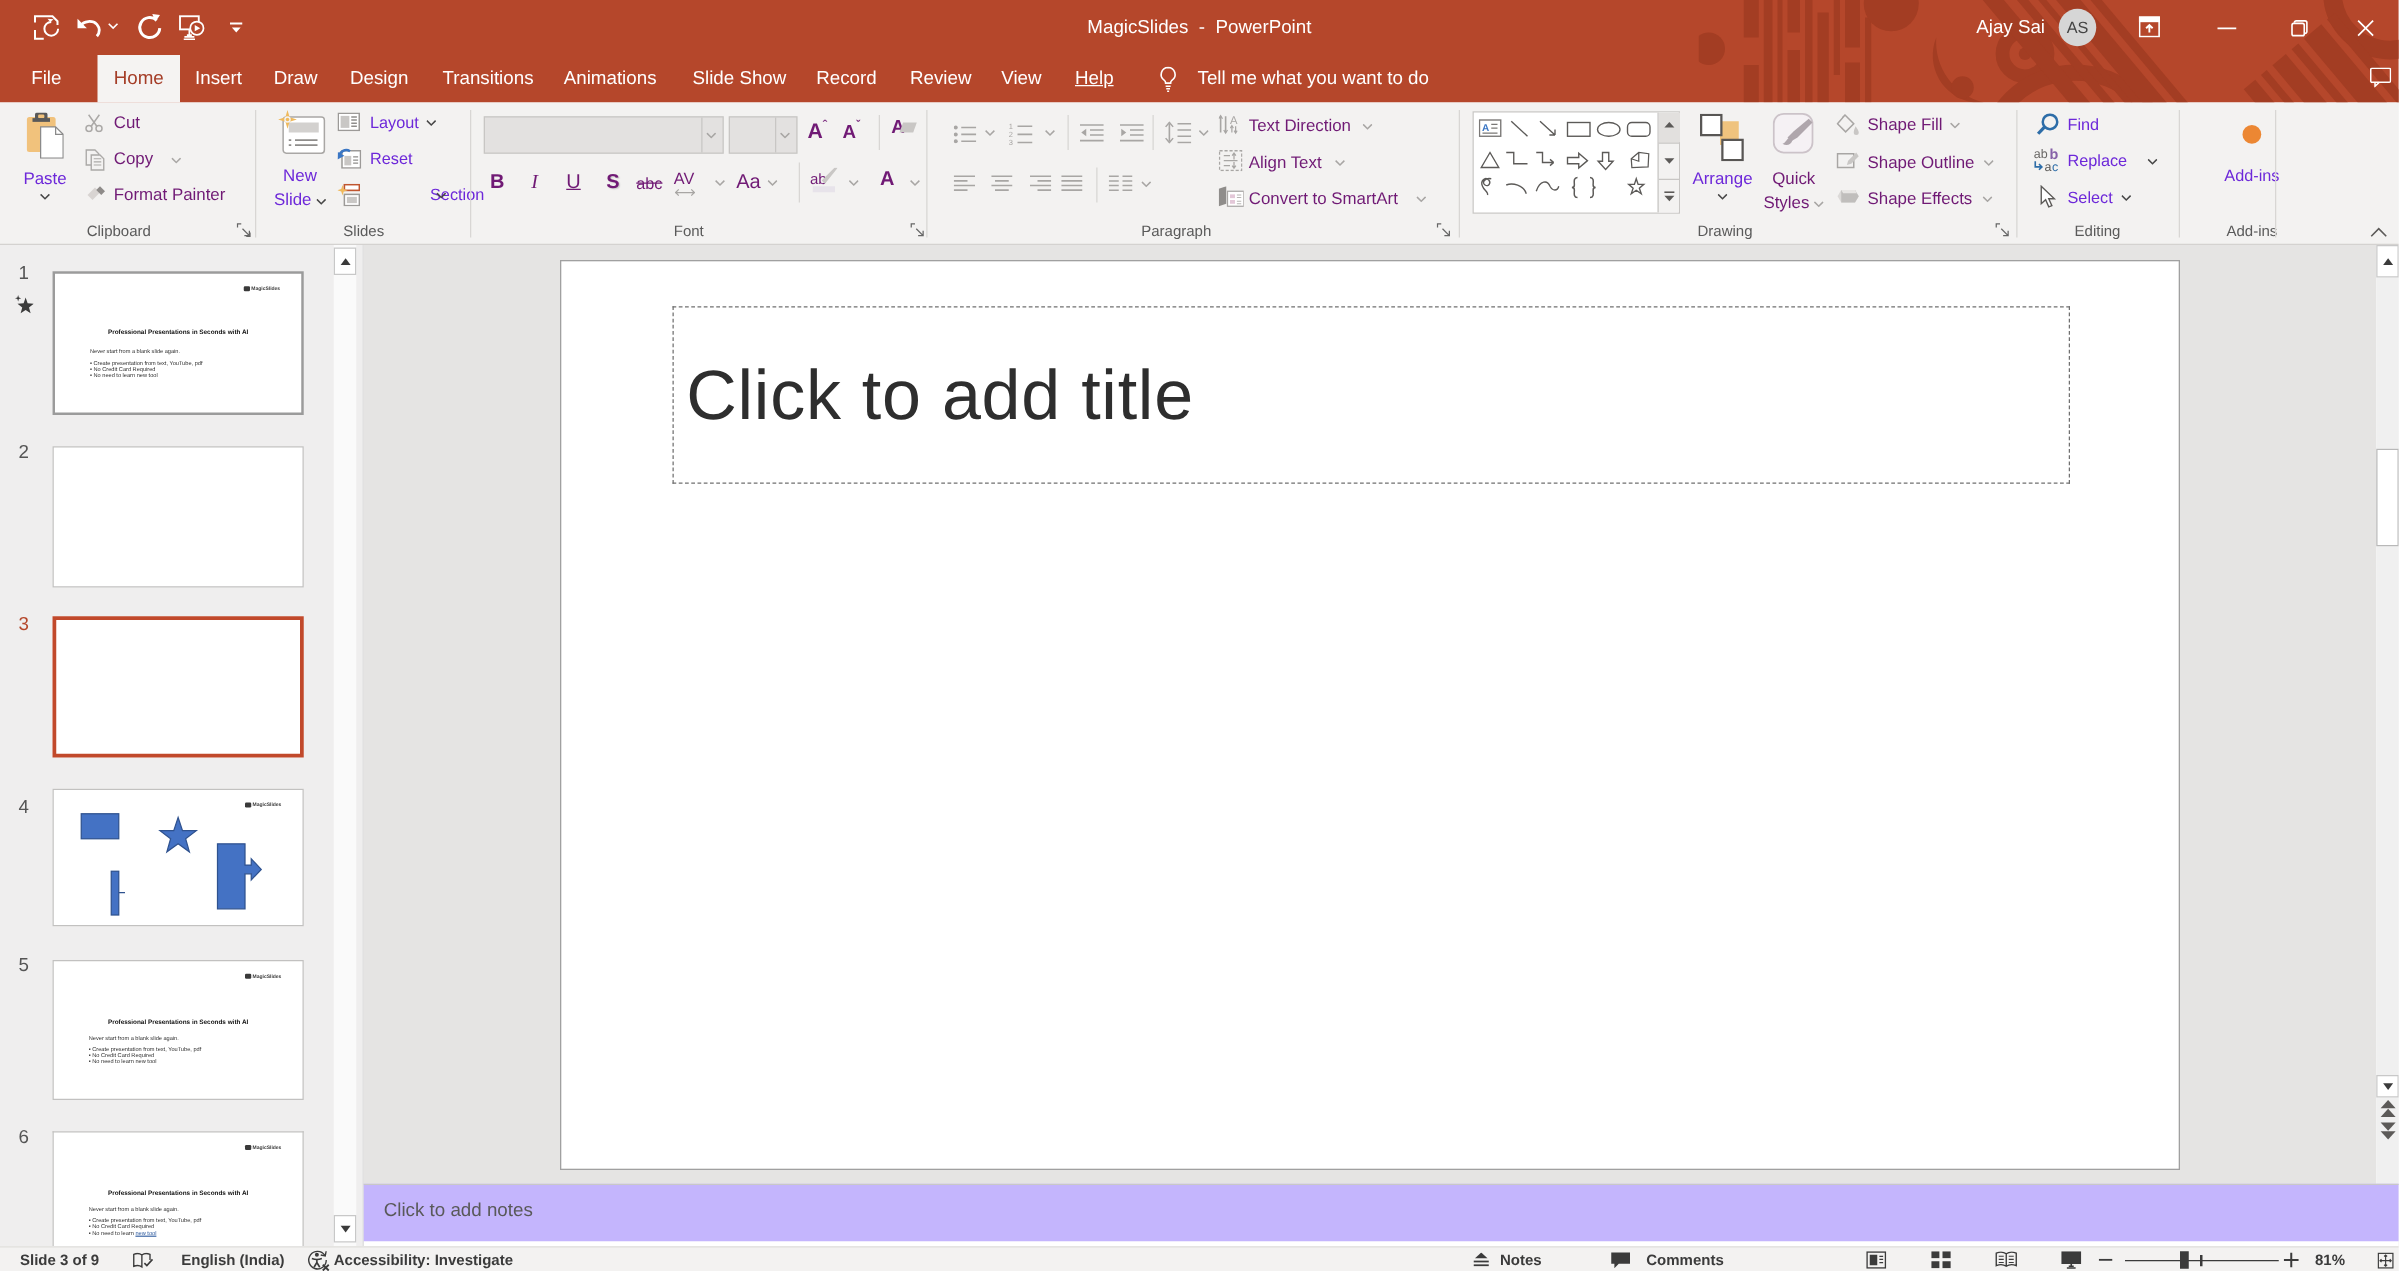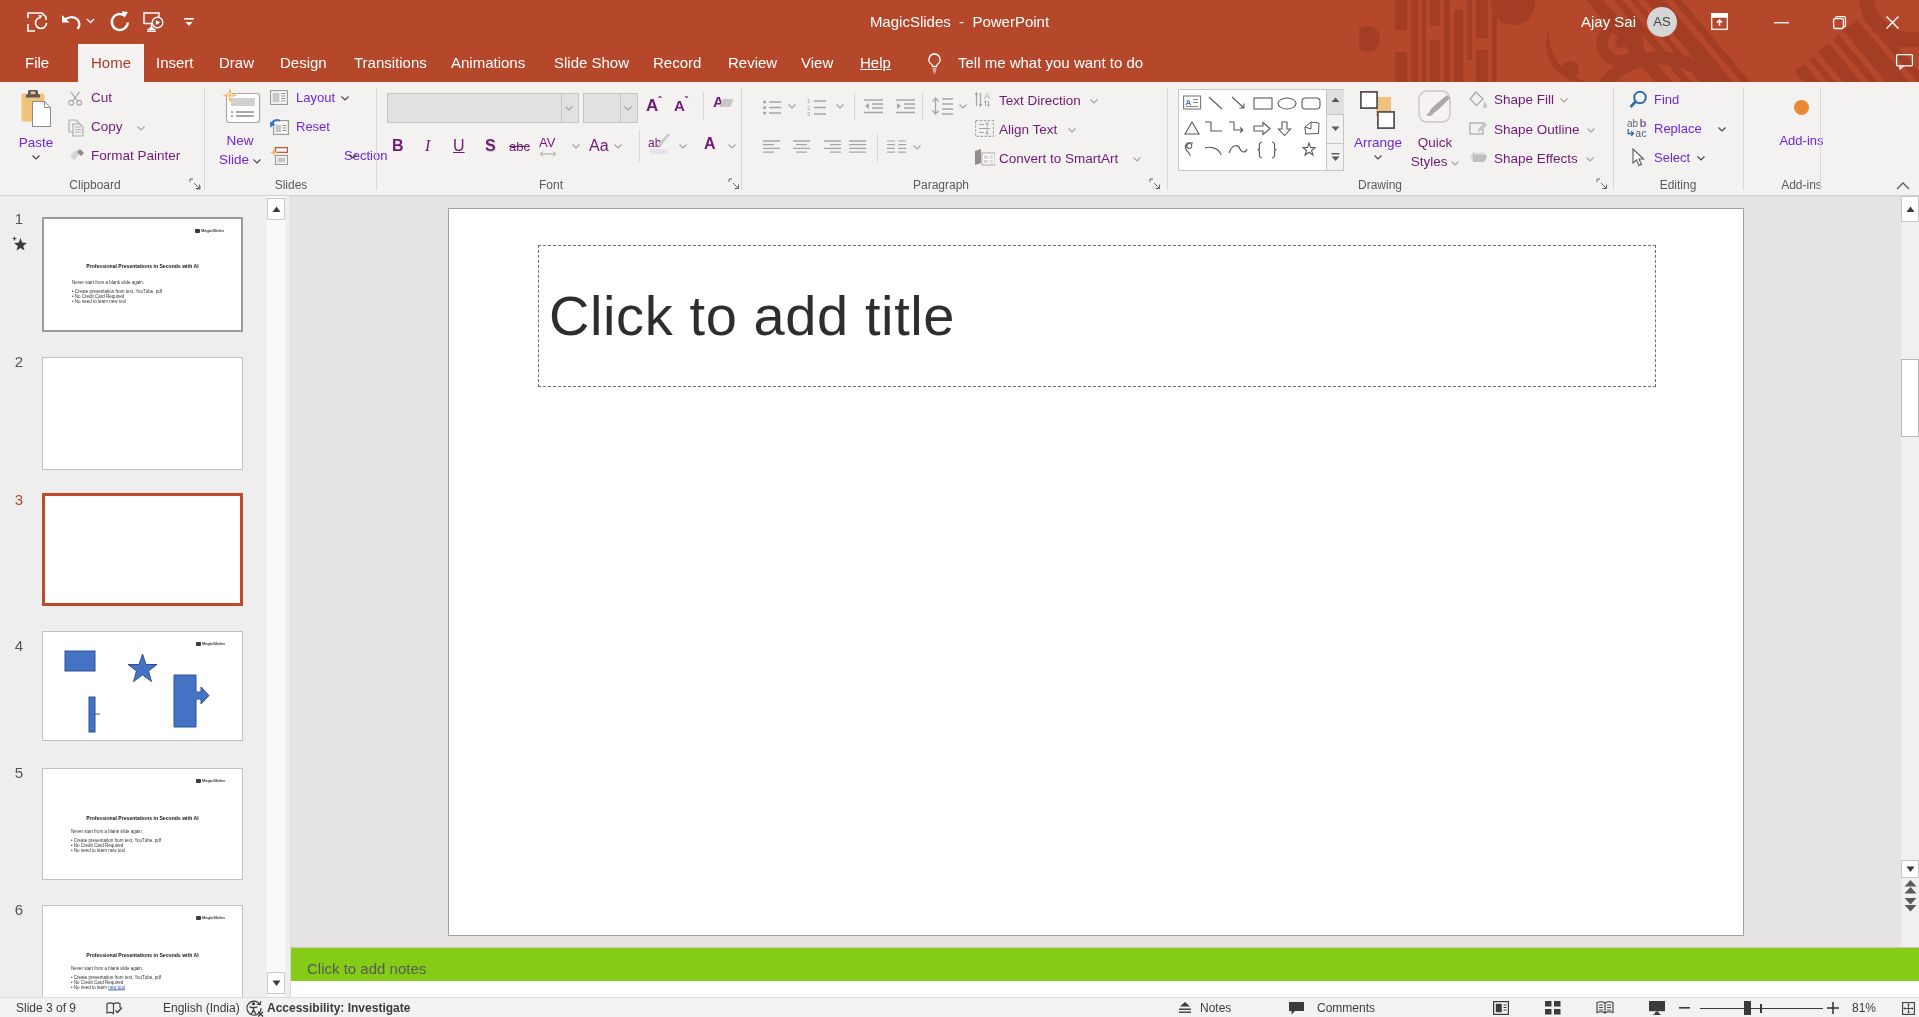--- a/index.html
+++ b/index.html
@@ -23,25 +23,25 @@
 .rbtn-label { font-size:13px; color:#6d28d9; }
 .gray { color:#701a75; }
 
 #leftpanel { left:0; top:196px; width:290px; height:801px; background:#EFEEEE; }
 #lp-divider { left:290px; top:196px; width:1px; height:801px; background:#D8D8D8; }
 #canvas { left:291px; top:196px; width:1610px; height:751px; background:#E5E4E3; }
 #slide { left:158px; top:13px; width:1294px; height:726px; background:#fff; outline:1px solid #A0A0A0; }
 #placeholder { left:89px; top:36px; width:1118px; height:142px; border:1px dashed #707070; }
 #ph-text { left:10px; top:37px; font-size:56px; color:#2E2E2E; letter-spacing:0.6px; }
 #vscroll { left:1901px; top:196px; width:18px; height:751px; background:#F0F0F0; }
-#notesbar { left:291px; top:947px; width:1628px; height:34px; background:#84cc16; border-top:1px solid #C9C8C7; }
+#notesbar { left:291px; top:947px; width:1628px; height:46px; background:#c4b5fd; border-top:1px solid #C9C8C7; }
 #notestext { left:16px; top:12px; font-size:15px; color:#595959; }
 
 #statusbar { left:0; top:997px; width:1919px; height:20px; background:#F3F2F1; border-top:1px solid #E0DEDC; font-size:12px; color:#3B3B3B; }
-.sb { position:absolute; top:0; height:20px; line-height:20px; }
+.sb { position:absolute; top:0; height:20px; line-height:20px;font-weight:bold; }
 
 .thumb { position:absolute; left:42px; width:201px; background:#fff; overflow:hidden; }
 .tnum { position:absolute; left:10px; width:18px; text-align:center; font-size:15px; color:#555; }
 .minilogo { position:absolute; right:12px; top:9px; width:34px; height:6px; }
 .minilogo:before { content:""; position:absolute; left:0; top:0.5px; width:5px; height:4.5px; background:#3a3a3a; border-radius:1px; }
 .minilogo:after { content:"MagicSlides"; position:absolute; left:6px; top:-3.5px; font-size:8px; font-weight:bold; color:#3a3a3a; transform:scale(0.5); transform-origin:left center; line-height:12px; white-space:nowrap; }
 .mtitle { position:absolute; left:0; top:44px; width:100%; text-align:center; font-size:6px; font-weight:bold; color:#111; transform:scale(0.85); }
 .mline { position:absolute; left:28px; font-size:5px; color:#333; transform:scale(0.9); transform-origin:left top; white-space:nowrap; }
 </style>
 </head>
@@ -669,21 +669,21 @@
 </div>
 <div class="abs" id="notesbar">
     <div class="abs" id="notestext">Click to add notes</div>
   </div>
 <div class="abs" id="statusbar">
   <span class="sb" style="left:16px;">Slide 3 of 9</span>
   <svg class="abs" style="left:106px;top:4px" width="17" height="13" viewBox="0 0 17 13" fill="none" stroke="#3B3B3B" stroke-width="1.1">
     <path d="M1 1.5 C3.5 0.5 5.5 0.5 7.5 2 L7.5 11.5 C5.5 10 3.5 10 1 11 Z M7.5 2 C9.5 0.5 11.5 0.5 14 1.5 L14 6"></path>
     <path d="M9.5 8.5 L11.5 10.5 L16 5.5" stroke-width="1.3"></path>
   </svg>
-  <span class="sb" style="left:145px;margin-left:18px;">English (India)</span>
+  <span class="sb" style="left:145px;">English (India)</span>
   <svg class="abs" style="left:246px;top:2px" width="18" height="17" viewBox="0 0 18 17">
     <g fill="none" stroke="#3B3B3B" stroke-width="1.1">
       <path d="M13.8 4.2 A7 7 0 1 0 15 8"></path>
       <path d="M14.9 1 L14.2 4.8 L10.6 4"></path>
     </g>
     <circle cx="7.5" cy="3.8" r="1.6" fill="#3B3B3B"></circle>
     <g fill="none" stroke="#3B3B3B" stroke-width="1.3">
       <path d="M3.5 6.8 C6 7.8 9 7.8 11.5 6.8 M7.5 7.5 L7.5 10 M7.5 10 L5.2 13.8 M7.5 10 L9.8 13.8"></path>
     </g>
     <path d="M12.2 11.8 L17 16.4 M17 11.8 L12.2 16.4" stroke="#3B3B3B" stroke-width="1.4"></path>

